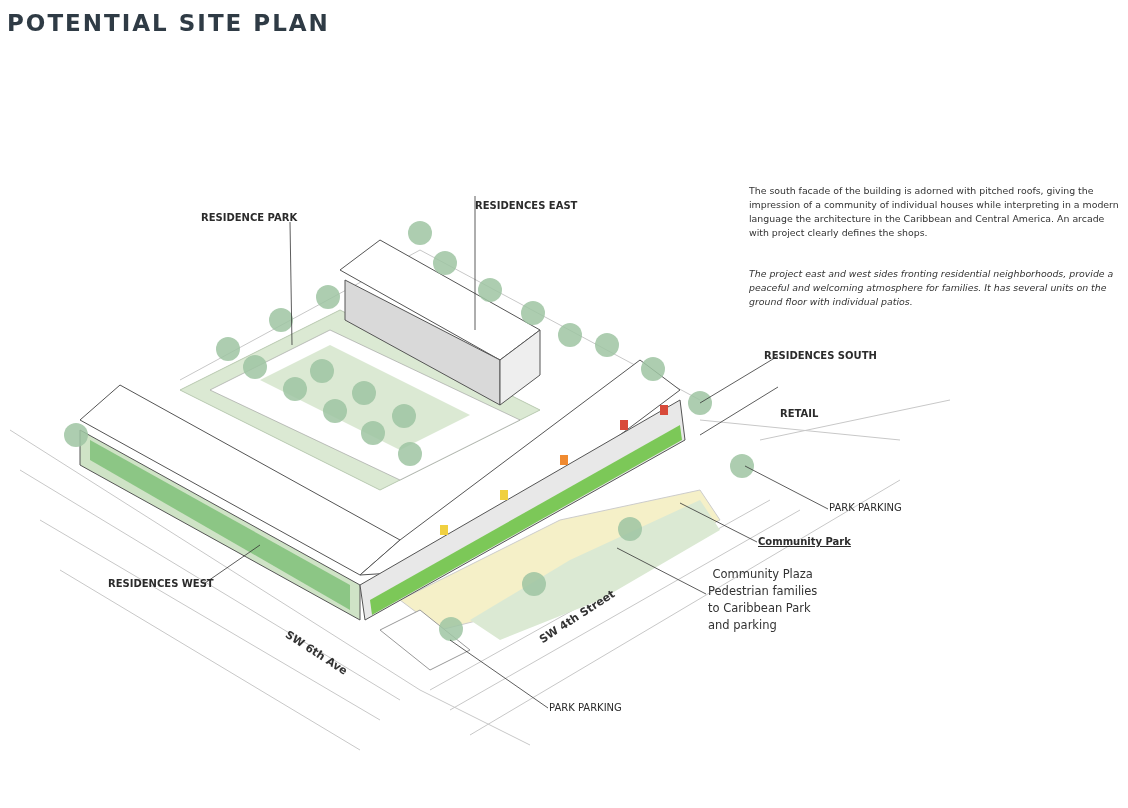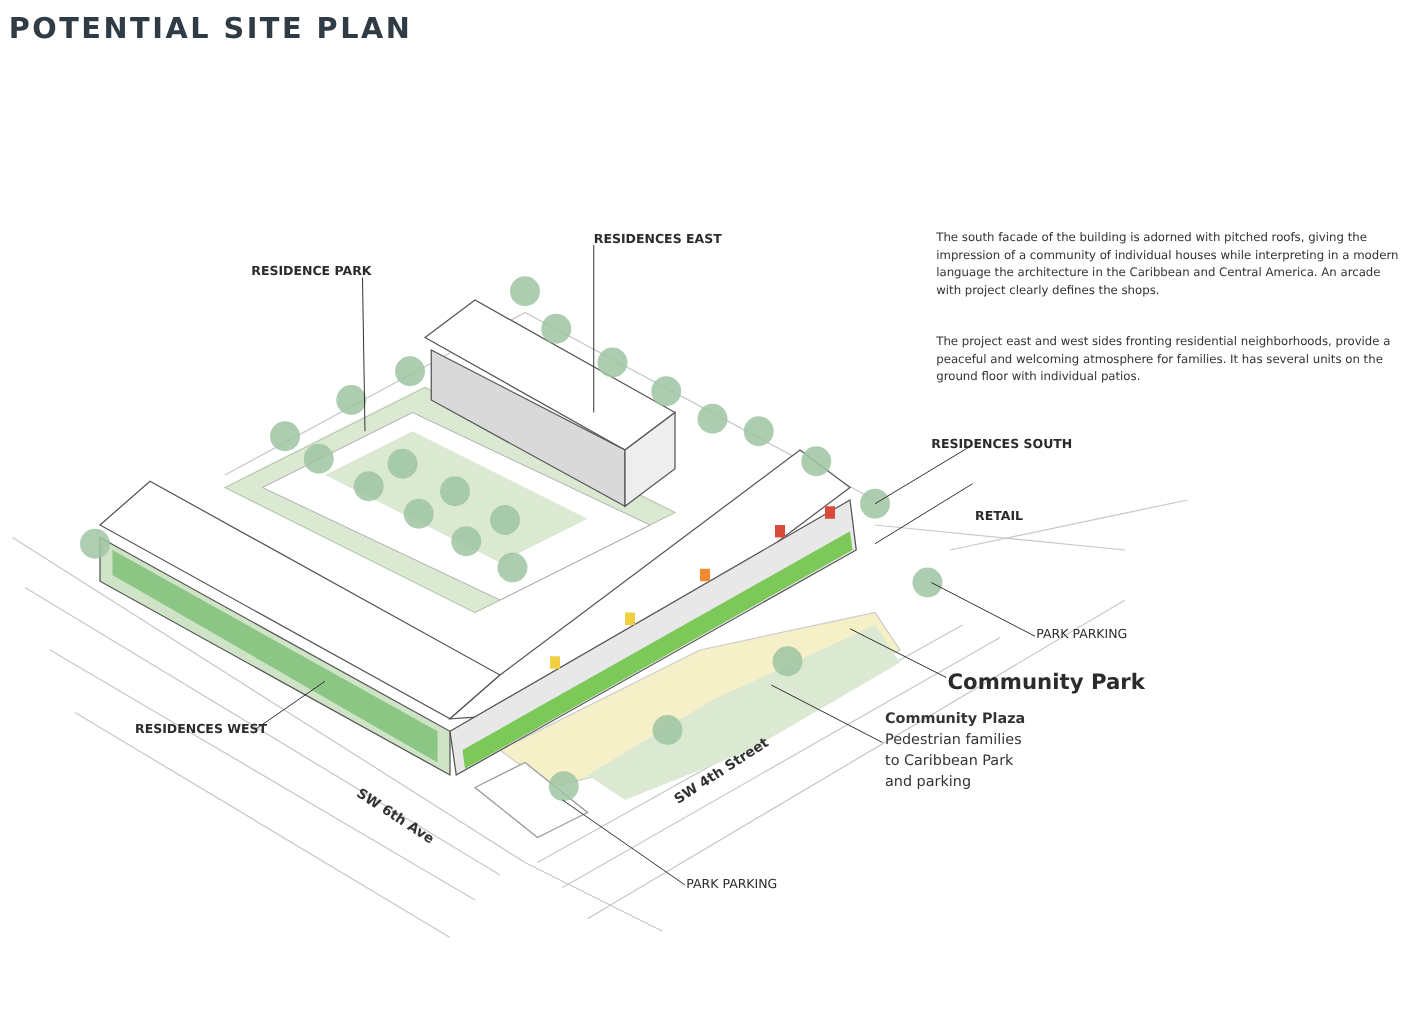--- a/index.html
+++ b/index.html
@@ -5,35 +5,35 @@
   html, body { margin:0; padding:0; background:#ffffff; }
   body { width:1128px; height:808px; position:relative; overflow:hidden;
          font-family:"Liberation Sans", sans-serif; color:#2b2b2b; }
   .title { position:absolute; left:7px; top:10px; font-family:"DejaVu Sans", sans-serif;
            font-weight:bold; font-size:23px; letter-spacing:2px; color:#2f3b45; margin:0; }
   .desc { position:absolute; left:749px; width:370px; font-family:"DejaVu Sans", sans-serif;
           font-size:9.4px; line-height:14px; color:#333; margin:0; }
   .lbl { position:absolute; font-family:"DejaVu Sans", sans-serif; font-size:10px;
          font-weight:bold; color:#2b2b2b; white-space:nowrap; }
   .lbl.light { font-weight:normal; }
-  .lbl.big { font-size:17px; }
+  .lbl.big { font-size:10px;text-decoration:underline; }
   .plaza { position:absolute; left:708px; top:566px; font-family:"DejaVu Sans", sans-serif;
            font-size:11.5px; line-height:17px; color:#333; }
-  .plaza .h { font-weight:bold; }
+  .plaza .h { font-weight:normal;text-align:center; }
   .street { position:absolute; font-family:"DejaVu Sans", sans-serif; font-weight:bold;
             font-size:11px; color:#333; white-space:nowrap; }
   svg.plan { position:absolute; left:0; top:0; }
 </style>
 </head>
 <body>
 
 <h1 class="title">POTENTIAL SITE PLAN</h1>
 
 <p class="desc" style="top:184px;">The south facade of the building is adorned with pitched roofs, giving the impression of a community of individual houses while interpreting in a modern language the architecture in the Caribbean and Central America. An arcade with project clearly defines the shops.</p>
-<p class="desc" style="top:267px;">The project east and west sides fronting residential neighborhoods, provide a peaceful and welcoming atmosphere for families. It has several units on the ground floor with individual patios.</p>
+<p class="desc" style="top:267px;font-style:italic;">The project east and west sides fronting residential neighborhoods, provide a peaceful and welcoming atmosphere for families. It has several units on the ground floor with individual patios.</p>
 
 <svg class="plan" width="1128" height="808" viewBox="0 0 1128 808">
 
   <g stroke="#c8c8c8" stroke-width="1" fill="none">
     <path d="M10 430 L420 690 L530 745"></path>
     <path d="M20 470 L400 700"></path>
     <path d="M40 520 L380 720"></path>
     <path d="M60 570 L360 750"></path>
     <path d="M430 690 L770 500"></path>
     <path d="M450 710 L800 510"></path>
@@ -109,22 +109,22 @@
     <path d="M778 387 L700 435"></path>
     <path d="M828 509 L745 466"></path>
     <path d="M757 542 L680 503"></path>
     <path d="M706 594 L617 548"></path>
     <path d="M205 583 L260 545"></path>
     <path d="M548 708 L450 640"></path>
   </g>
 </svg>
 
 <span class="lbl" style="left:201px;top:212px;">RESIDENCE PARK</span>
-<span class="lbl" style="left:475px;top:186px;">RESIDENCES EAST</span>
-<span class="lbl" style="left:745px;top:350px;">RESIDENCES SOUTH</span>
+<span class="lbl" style="left:475px;top:200px;">RESIDENCES EAST</span>
+<span class="lbl" style="left:764px;top:350px;">RESIDENCES SOUTH</span>
 <span class="lbl" style="left:780px;top:380px;margin-top:28px;">RETAIL</span>
 <span class="lbl light" style="left:829px;top:502px;">PARK PARKING</span>
 <span class="lbl big" style="left:758px;top:536px;">Community Park</span>
 <span class="lbl" style="left:108px;top:578px;">RESIDENCES WEST</span>
 <span class="lbl light" style="left:549px;top:702px;">PARK PARKING</span>
 
 <div class="plaza">
   <div class="h">Community Plaza</div>
   <div>Pedestrian families</div>
   <div>to Caribbean Park</div>

